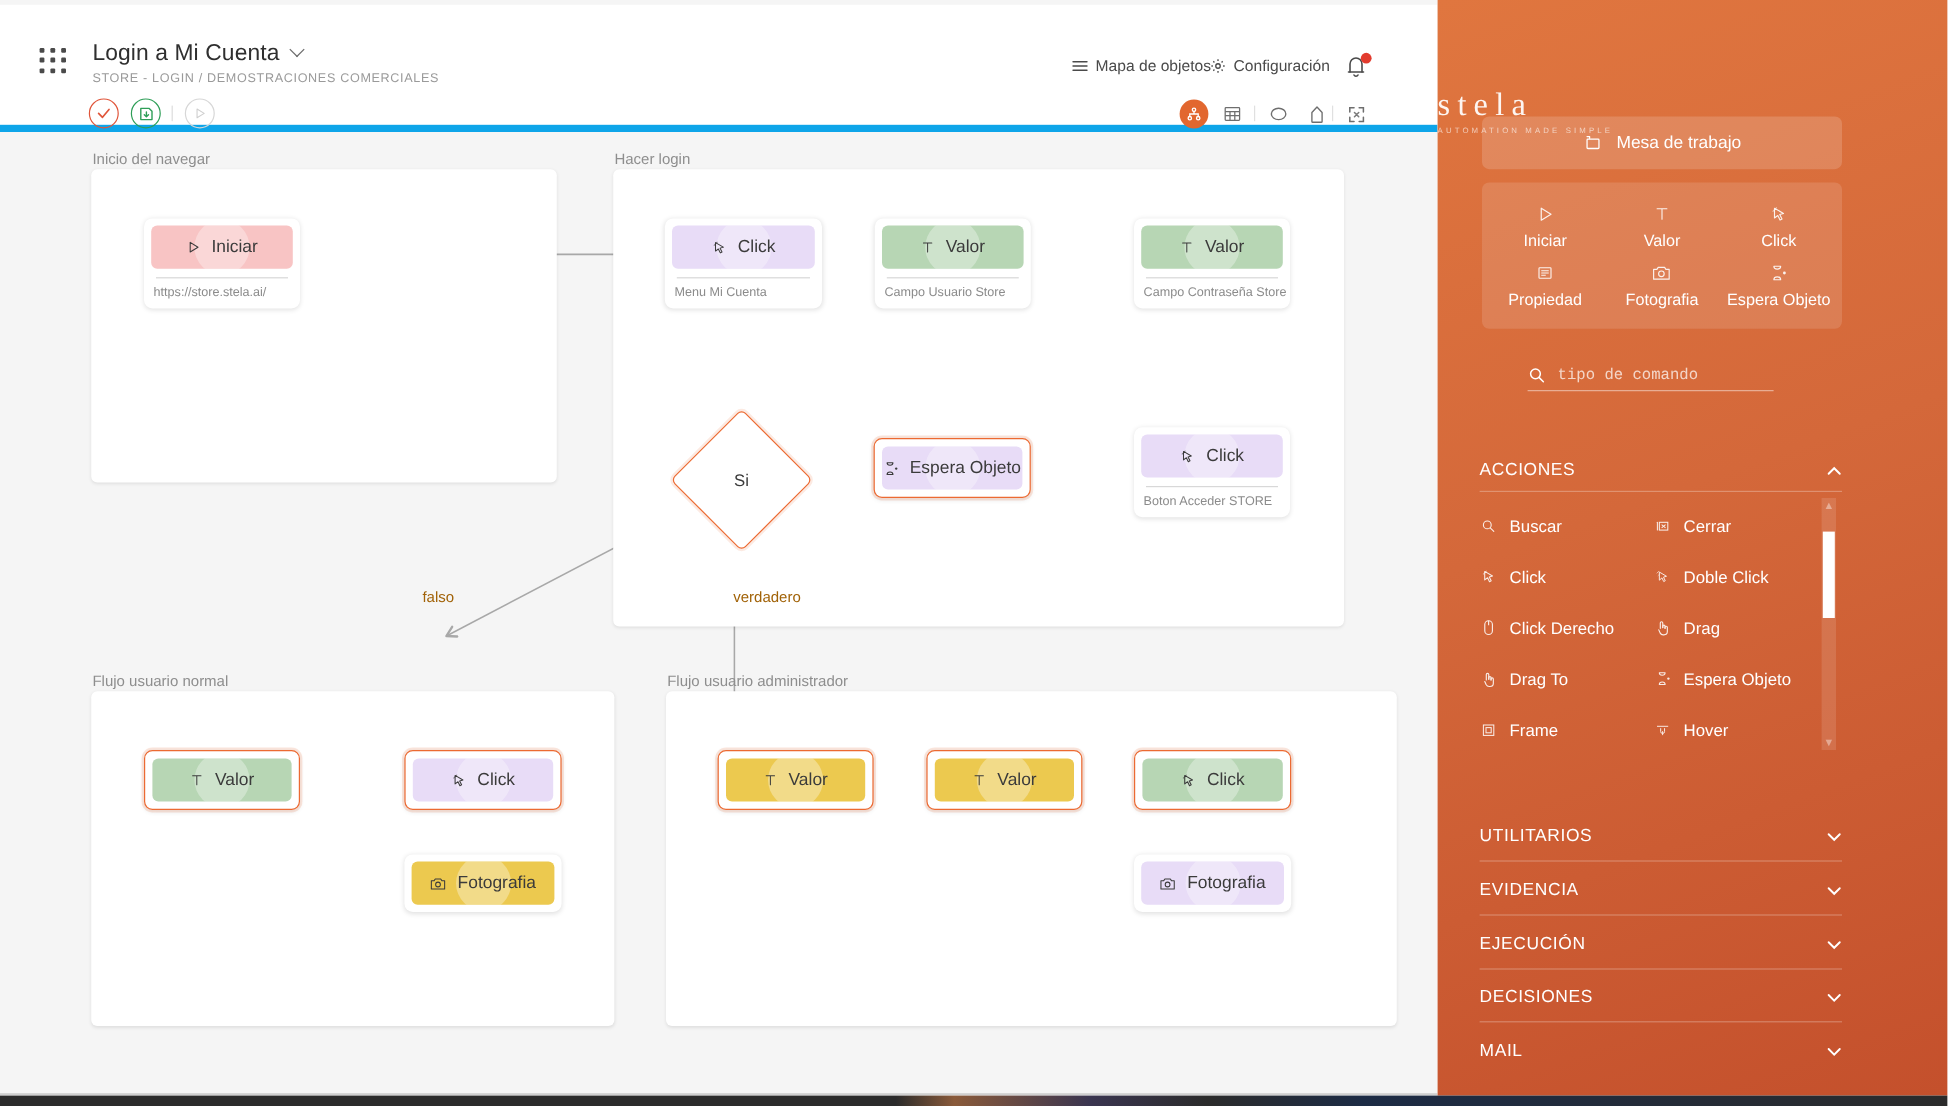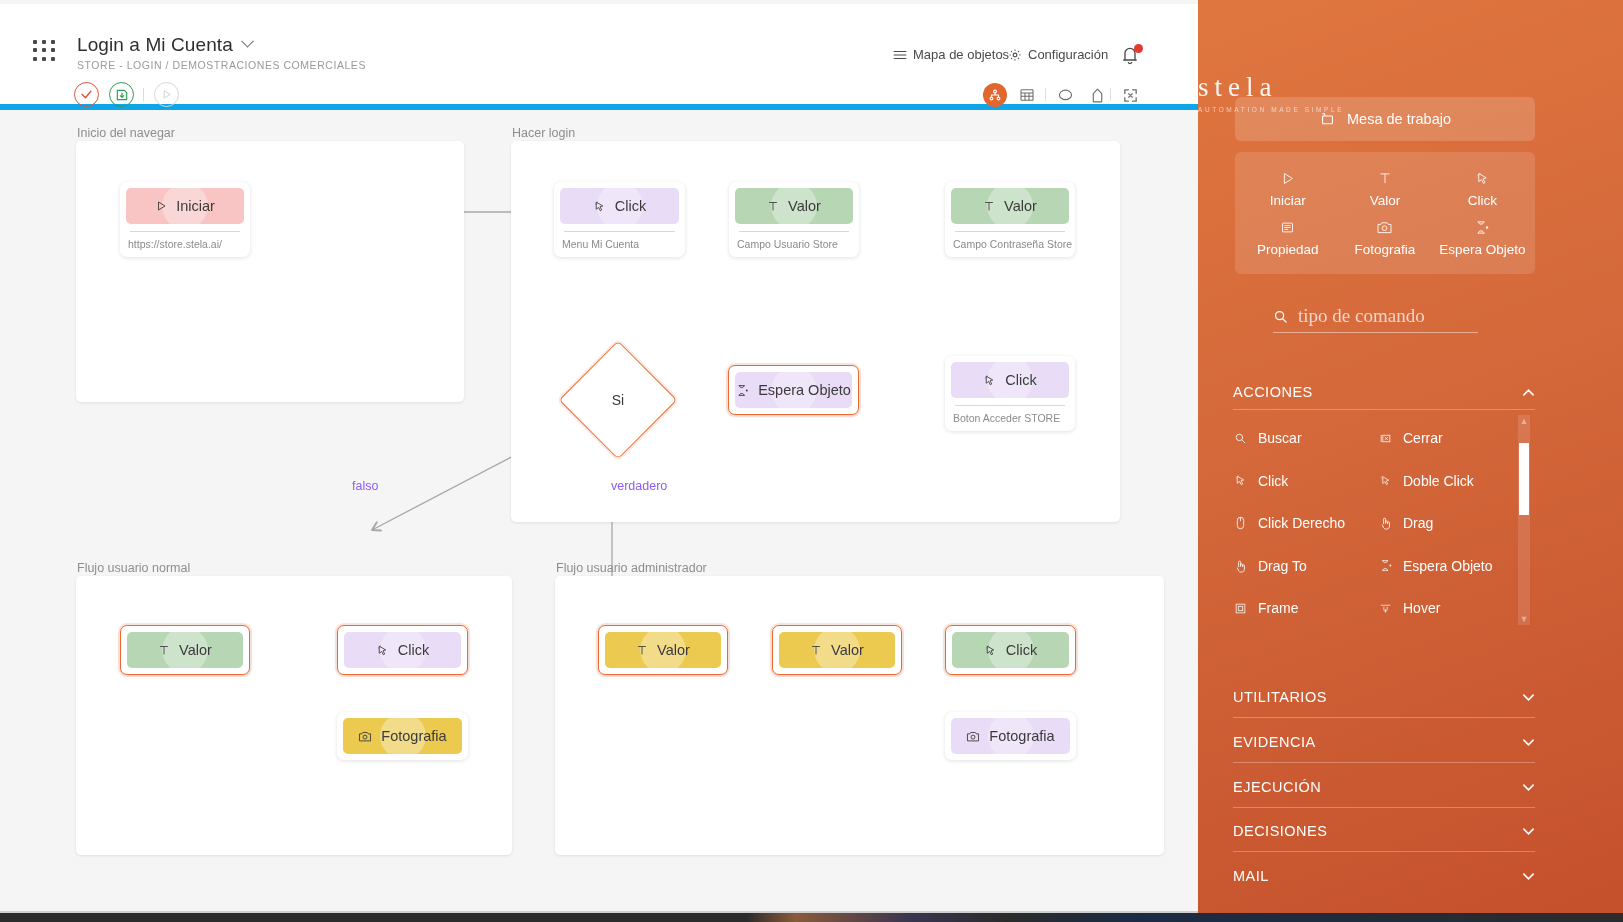--- a/index.html
+++ b/index.html
@@ -116,21 +116,21 @@
 
   .diamond {
     position:absolute; width: 84px; height: 84px; background:#fff;
     border: 1.7px solid #ec6a32; transform: rotate(45deg); border-radius: 5px;
     box-shadow: 0 0 0 2px rgba(236,106,50,.14);
   }
   .diamond-txt {
     position:absolute; font-size: 14px; color:#3b3b3b;
     display:flex; align-items:center; justify-content:center;
   }
-  .edge-label { position:absolute; font-size: 12.5px; color:#8b5cf6; }
+  .edge-label { position:absolute; font-size: 12.5px; color:#a16207;margin-top:12px; }
 
   svg.edges { position:absolute; left:0; top:0; width:1198px; height:803px; pointer-events:none; }
 
   
   #sidebar {
     position: absolute; left: 1198px; top: 0; width: 425px; height: 913px;
     background: linear-gradient(160deg, #e0763f 0%, #d4683a 45%, #c4502c 100%);
     overflow: hidden;
   }
   #logo-wrap { position:absolute; left:0; top: 30px; width: 425px; text-align:left;margin-top:42px; }
@@ -161,21 +161,21 @@
   }
   .cmd .ci { opacity: .9; height: 18px; display:flex; align-items:center; }
 
   #search-row {
     position:absolute; left: 75px; top: 305px; width: 205px;
     border-bottom: 1px solid rgba(255,255,255,.45);
     display:flex; align-items:center; gap: 10px; padding-bottom: 5px;
   }
   #search-input {
     background: transparent; border: none; outline: none; color: #fff;
-    font-size: 19px; width: 170px; font-family: Liberation Serif, serif;
+    font-size: 13px; width: 170px; font-family: Liberation Mono, monospace;
   }
   #search-input::placeholder { color: rgba(255,255,255,.72); }
 
   .sec-head {
     position:absolute; left: 35px; width: 302px; height: 32px;
     display:flex; align-items:center; justify-content:space-between;
     color:#fff; font-size: 14.5px; letter-spacing: .5px; cursor:pointer;
   }
   .sec-rule { position:absolute; left: 35px; width: 302px; height:1px; background: rgba(255,255,255,.28); }
 

